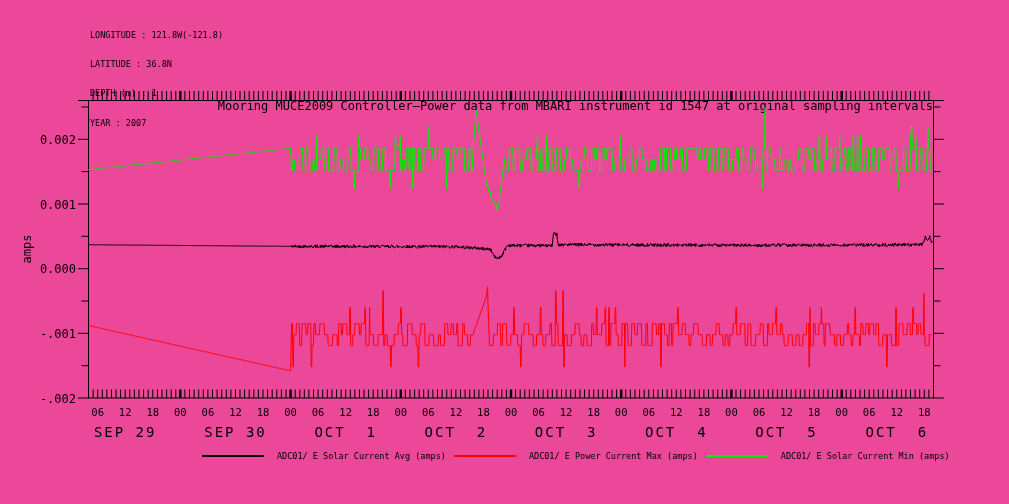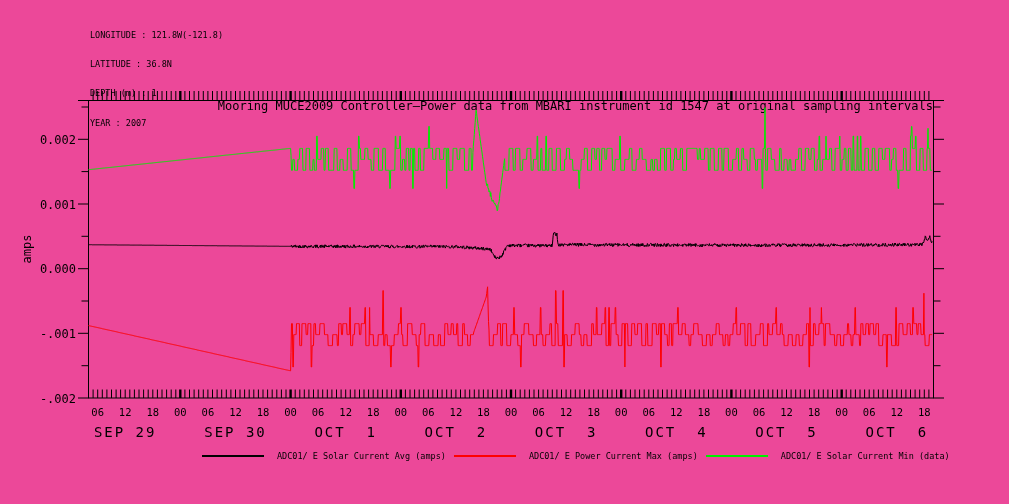--- a/index.html
+++ b/index.html
@@ -476,16 +476,16 @@
       <polyline points="88.5,325.6 89.0,325.7 89.4,325.8 89.9,325.9 90.3,326.0 90.8,326.1 91.3,326.2 91.7,326.3 92.2,326.4 92.6,326.5 93.1,326.6 93.6,326.7 94.0,326.8 94.5,326.9 94.9,327.0 95.4,327.1 95.8,327.2 96.3,327.3 96.8,327.4 97.2,327.5 97.7,327.6 98.1,327.7 98.6,327.8 99.1,327.9 99.5,328.0 100.0,328.1 100.4,328.2 100.9,328.3 101.4,328.4 101.8,328.5 102.3,328.7 102.7,328.8 103.2,328.9 103.7,329.0 104.1,329.1 104.6,329.2 105.0,329.3 105.5,329.4 106.0,329.5 106.4,329.6 106.9,329.7 107.3,329.8 107.8,329.9 108.2,330.0 108.7,330.1 109.2,330.2 109.6,330.3 110.1,330.4 110.5,330.5 111.0,330.6 111.5,330.7 111.9,330.8 112.4,330.9 112.8,331.0 113.3,331.1 113.8,331.2 114.2,331.3 114.7,331.4 115.1,331.5 115.6,331.6 116.1,331.7 116.5,331.8 117.0,331.9 117.4,332.0 117.9,332.2 118.4,332.3 118.8,332.4 119.3,332.5 119.7,332.6 120.2,332.7 120.6,332.8 121.1,332.9 121.6,333.0 122.0,333.1 122.5,333.2 122.9,333.3 123.4,333.4 123.9,333.5 124.3,333.6 124.8,333.7 125.2,333.8 125.7,333.9 126.2,334.0 126.6,334.1 127.1,334.2 127.5,334.3 128.0,334.4 128.5,334.5 128.9,334.6 129.4,334.7 129.8,334.8 130.3,334.9 130.7,335.0 131.2,335.1 131.7,335.2 132.1,335.3 132.6,335.4 133.0,335.5 133.5,335.6 134.0,335.8 134.4,335.9 134.9,336.0 135.3,336.1 135.8,336.2 136.3,336.3 136.7,336.4 137.2,336.5 137.6,336.6 138.1,336.7 138.6,336.8 139.0,336.9 139.5,337.0 139.9,337.1 140.4,337.2 140.9,337.3 141.3,337.4 141.8,337.5 142.2,337.6 142.7,337.7 143.1,337.8 143.6,337.9 144.1,338.0 144.5,338.1 145.0,338.2 145.4,338.3 145.9,338.4 146.4,338.5 146.8,338.6 147.3,338.7 147.7,338.8 148.2,338.9 148.7,339.0 149.1,339.1 149.6,339.2 150.0,339.4 150.5,339.5 151.0,339.6 151.4,339.7 151.9,339.8 152.3,339.9 152.8,340.0 153.3,340.1 153.7,340.2 154.2,340.3 154.6,340.4 155.1,340.5 155.5,340.6 156.0,340.7 156.5,340.8 156.9,340.9 157.4,341.0 157.8,341.1 158.3,341.2 158.8,341.3 159.2,341.4 159.7,341.5 160.1,341.6 160.6,341.7 161.1,341.8 161.5,341.9 162.0,342.0 162.4,342.1 162.9,342.2 163.4,342.3 163.8,342.4 164.3,342.5 164.7,342.6 165.2,342.7 165.7,342.9 166.1,343.0 166.6,343.1 167.0,343.2 167.5,343.3 167.9,343.4 168.4,343.5 168.9,343.6 169.3,343.7 169.8,343.8 170.2,343.9 170.7,344.0 171.2,344.1 171.6,344.2 172.1,344.3 172.5,344.4 173.0,344.5 173.5,344.6 173.9,344.7 174.4,344.8 174.8,344.9 175.3,345.0 175.8,345.1 176.2,345.2 176.7,345.3 177.1,345.4 177.6,345.5 178.1,345.6 178.5,345.7 179.0,345.8 179.4,345.9 179.9,346.0 180.3,346.1 180.8,346.2 181.3,346.3 181.7,346.5 182.2,346.6 182.6,346.7 183.1,346.8 183.6,346.9 184.0,347.0 184.5,347.1 184.9,347.2 185.4,347.3 185.9,347.4 186.3,347.5 186.8,347.6 187.2,347.7 187.7,347.8 188.2,347.9 188.6,348.0 189.1,348.1 189.5,348.2 190.0,348.3 190.5,348.4 190.9,348.5 191.4,348.6 191.8,348.7 192.3,348.8 192.7,348.9 193.2,349.0 193.7,349.1 194.1,349.2 194.6,349.3 195.0,349.4 195.5,349.5 196.0,349.6 196.4,349.7 196.9,349.8 197.3,350.0 197.8,350.1 198.3,350.2 198.7,350.3 199.2,350.4 199.6,350.5 200.1,350.6 200.6,350.7 201.0,350.8 201.5,350.9 201.9,351.0 202.4,351.1 202.9,351.2 203.3,351.3 203.8,351.4 204.2,351.5 204.7,351.6 205.1,351.7 205.6,351.8 206.1,351.9 206.5,352.0 207.0,352.1 207.4,352.2 207.9,352.3 208.4,352.4 208.8,352.5 209.3,352.6 209.7,352.7 210.2,352.8 210.7,352.9 211.1,353.0 211.6,353.1 212.0,353.2 212.5,353.3 213.0,353.4 213.4,353.6 213.9,353.7 214.3,353.8 214.8,353.9 215.3,354.0 215.7,354.1 216.2,354.2 216.6,354.3 217.1,354.4 217.5,354.5 218.0,354.6 218.5,354.7 218.9,354.8 219.4,354.9 219.8,355.0 220.3,355.1 220.8,355.2 221.2,355.3 221.7,355.4 222.1,355.5 222.6,355.6 223.1,355.7 223.5,355.8 224.0,355.9 224.4,356.0 224.9,356.1 225.4,356.2 225.8,356.3 226.3,356.4 226.7,356.5 227.2,356.6 227.6,356.7 228.1,356.8 228.6,356.9 229.0,357.0 229.5,357.2 229.9,357.3 230.4,357.4 230.9,357.5 231.3,357.6 231.8,357.7 232.2,357.8 232.7,357.9 233.2,358.0 233.6,358.1 234.1,358.2 234.5,358.3 235.0,358.4 235.5,358.5 235.9,358.6 236.4,358.7 236.8,358.8 237.3,358.9 237.8,359.0 238.2,359.1 238.7,359.2 239.1,359.3 239.6,359.4 240.0,359.5 240.5,359.6 241.0,359.7 241.4,359.8 241.9,359.9 242.3,360.0 242.8,360.1 243.3,360.2 243.7,360.3 244.2,360.4 244.6,360.5 245.1,360.7 245.6,360.8 246.0,360.9 246.5,361.0 246.9,361.1 247.4,361.2 247.9,361.3 248.3,361.4 248.8,361.5 249.2,361.6 249.7,361.7 250.2,361.8 250.6,361.9 251.1,362.0 251.5,362.1 252.0,362.2 252.4,362.3 252.9,362.4 253.4,362.5 253.8,362.6 254.3,362.7 254.7,362.8 255.2,362.9 255.7,363.0 256.1,363.1 256.6,363.2 257.0,363.3 257.5,363.4 258.0,363.5 258.4,363.6 258.9,363.7 259.3,363.8 259.8,363.9 260.3,364.0 260.7,364.1 261.2,364.3 261.6,364.4 262.1,364.5 262.6,364.6 263.0,364.7 263.5,364.8 263.9,364.9 264.4,365.0 264.8,365.1 265.3,365.2 265.8,365.3 266.2,365.4 266.7,365.5 267.1,365.6 267.6,365.7 268.1,365.8 268.5,365.9 269.0,366.0 269.4,366.1 269.9,366.2 270.4,366.3 270.8,366.4 271.3,366.5 271.7,366.6 272.2,366.7 272.7,366.8 273.1,366.9 273.6,367.0 274.0,367.1 274.5,367.2 275.0,367.3 275.4,367.4 275.9,367.5 276.3,367.6 276.8,367.8 277.2,367.9 277.7,368.0 278.2,368.1 278.6,368.2 279.1,368.3 279.5,368.4 280.0,368.5 280.5,368.6 280.9,368.7 281.4,368.8 281.8,368.9 282.3,369.0 282.8,369.1 283.2,369.2 283.7,369.3 284.1,369.4 284.6,369.5 285.1,369.6 285.5,369.7 286.0,369.8 286.4,369.9 286.9,370.0 287.4,370.1 287.8,370.2 288.3,370.3 288.7,370.4 289.2,370.5 289.6,370.6 290.1,370.7 290.6,370.8 291.0,352.7 291.5,323.6 291.9,323.6 292.4,323.6 292.9,367.0 293.3,367.0 293.8,334.6 294.2,334.6 294.7,334.6 295.2,334.6 295.6,334.6 296.1,334.6 296.5,323.6 297.0,323.6 297.5,323.6 297.9,323.6 298.4,323.6 298.8,323.6 299.3,323.6 299.8,345.6 300.2,345.6 300.7,345.6 301.1,345.6 301.6,345.6 302.0,323.6 302.5,323.6 303.0,323.6 303.4,323.6 303.9,323.6 304.3,323.6 304.8,323.6 305.3,323.6 305.7,323.6 306.2,334.6 306.6,334.6 307.1,334.6 307.6,334.6 308.0,323.6 308.5,323.6 308.9,323.6 309.4,323.6 309.9,323.6 310.3,323.6 310.8,323.6 311.2,367.0 311.7,367.0 312.1,345.6 312.6,345.6 313.1,345.6 313.5,345.6 314.0,323.6 314.4,323.6 314.9,323.6 315.4,323.6 315.8,334.6 316.3,334.6 316.7,334.6 317.2,334.6 317.7,334.6 318.1,334.6 318.6,334.6 319.0,334.6 319.5,334.6 320.0,323.6 320.4,323.6 320.9,323.6 321.3,323.6 321.8,323.6 322.3,323.6 322.7,323.6 323.2,323.6 323.6,323.6 324.1,323.6 324.5,334.6 325.0,334.6 325.5,334.6 325.9,334.6 326.4,334.6 326.8,334.6 327.3,334.6 327.8,334.6 328.2,345.6 328.7,345.6 329.1,345.6 329.6,345.6 330.1,345.6 330.5,345.6 331.0,345.6 331.4,345.6 331.9,345.6 332.4,345.6 332.8,334.6 333.3,334.6 333.7,334.6 334.2,334.6 334.7,334.6 335.1,334.6 335.6,334.6 336.0,334.6 336.5,334.6 336.9,334.6 337.4,345.6 337.9,345.6 338.3,345.6 338.8,323.6 339.2,323.6 339.7,323.6 340.2,323.6 340.6,323.6 341.1,323.6 341.5,334.6 342.0,334.6 342.5,334.6 342.9,323.6 343.4,323.6 343.8,323.6 344.3,323.6 344.8,323.6 345.2,323.6 345.7,323.6 346.1,323.6 346.6,323.6 347.1,334.6 347.5,334.6 348.0,334.6 348.4,334.6 348.9,334.6 349.3,334.6 349.8,307.5 350.3,307.5 350.7,345.6 351.2,345.6 351.6,345.6 352.1,345.6 352.6,345.6 353.0,334.6 353.5,334.6 353.9,334.6 354.4,334.6 354.9,323.6 355.3,323.6 355.8,323.6 356.2,323.6 356.7,323.6 357.2,323.6 357.6,323.6 358.1,323.6 358.5,323.6 359.0,323.6 359.5,334.6 359.9,334.6 360.4,334.6 360.8,334.6 361.3,323.6 361.7,323.6 362.2,323.6 362.7,323.6 363.1,323.6 363.6,323.6 364.0,323.6 364.5,323.6 365.0,307.5 365.4,307.5 365.9,345.6 366.3,345.6 366.8,345.6 367.3,345.6 367.7,345.6 368.2,345.6 368.6,345.6 369.1,345.6 369.6,307.5 370.0,334.6 370.5,334.6 370.9,334.6 371.4,334.6 371.9,334.6 372.3,334.6 372.8,334.6 373.2,334.6 373.7,345.6 374.1,345.6 374.6,345.6 375.1,345.6 375.5,345.6 376.0,345.6 376.4,345.6 376.9,345.6 377.4,345.6 377.8,345.6 378.3,334.6 378.7,334.6 379.2,334.6 379.7,334.6 380.1,334.6 380.6,334.6 381.0,334.6 381.5,334.6 382.0,334.6 382.4,334.6 382.9,290.6 383.3,290.6 383.8,345.6 384.3,345.6 384.7,345.6 385.2,334.6 385.6,334.6 386.1,334.6 386.5,334.6 387.0,334.6 387.5,345.6 387.9,345.6 388.4,345.6 388.8,345.6 389.3,345.6 389.8,345.6 390.2,345.6 390.7,367.0 391.1,367.0 391.6,345.6 392.1,345.6 392.5,345.6 393.0,345.6 393.4,345.6 393.9,345.6 394.4,334.6 394.8,334.6 395.3,334.6 395.7,334.6 396.2,334.6 396.6,334.6 397.1,334.6 397.6,334.6 398.0,334.6 398.5,323.6 398.9,323.6 399.4,323.6 399.9,323.6 400.3,323.6 400.8,307.5 401.2,307.5 401.7,334.6 402.2,334.6 402.6,334.6 403.1,345.6 403.5,345.6 404.0,345.6 404.5,345.6 404.9,345.6 405.4,345.6 405.8,345.6 406.3,345.6 406.8,345.6 407.2,345.6 407.7,323.6 408.1,323.6 408.6,323.6 409.0,323.6 409.5,323.6 410.0,323.6 410.4,323.6 410.9,323.6 411.3,323.6 411.8,323.6 412.3,334.6 412.7,334.6 413.2,334.6 413.6,334.6 414.1,334.6 414.6,334.6 415.0,334.6 415.5,334.6 415.9,334.6 416.4,345.6 416.9,345.6 417.3,345.6 417.8,345.6 418.2,367.0 418.7,367.0 419.2,334.6 419.6,334.6 420.1,334.6 420.5,334.6 421.0,323.6 421.4,323.6 421.9,323.6 422.4,323.6 422.8,323.6 423.3,323.6 423.7,323.6 424.2,323.6 424.7,323.6 425.1,345.6 425.6,345.6 426.0,345.6 426.5,345.6 427.0,345.6 427.4,345.6 427.9,345.6 428.3,345.6 428.8,345.6 429.3,334.6 429.7,334.6 430.2,334.6 430.6,334.6 431.1,334.6 431.6,334.6 432.0,334.6 432.5,334.6 432.9,334.6 433.4,334.6 433.8,345.6 434.3,345.6 434.8,345.6 435.2,345.6 435.7,345.6 436.1,345.6 436.6,345.6 437.1,345.6 437.5,345.6 438.0,345.6 438.4,334.6 438.9,334.6 439.4,334.6 439.8,334.6 440.3,334.6 440.7,345.6 441.2,345.6 441.7,345.6 442.1,345.6 442.6,345.6 443.0,345.6 443.5,345.6 444.0,345.6 444.4,345.6 444.9,323.6 445.3,323.6 445.8,323.6 446.2,323.6 446.7,323.6 447.2,323.6 447.6,323.6 448.1,334.6 448.5,334.6 449.0,334.6 449.5,334.6 449.9,334.6 450.4,334.6 450.8,334.6 451.3,323.6 451.8,323.6 452.2,323.6 452.7,323.6 453.1,323.6 453.6,334.6 454.1,334.6 454.5,334.6 455.0,334.6 455.4,334.6 455.9,334.6 456.4,334.6 456.8,323.6 457.3,323.6 457.7,323.6 458.2,345.6 458.6,345.6 459.1,345.6 459.6,345.6 460.0,345.6 460.5,345.6 460.9,345.6 461.4,345.6 461.9,345.6 462.3,345.6 462.8,323.6 463.2,323.6 463.7,323.6 464.2,323.6 464.6,334.6 465.1,334.6 465.5,334.6 466.0,334.6 466.5,334.6 466.9,334.6 467.4,334.6 467.8,345.6 468.3,345.6 468.7,345.6 469.2,345.6 469.7,345.6 470.1,345.6 470.6,334.6 471.0,334.6 471.5,334.6 472.0,334.6 472.4,334.6 472.9,334.6 473.3,334.6 473.8,332.0 474.3,330.7 474.7,329.4 475.2,328.2 475.6,326.9 476.1,325.6 476.6,324.3 477.0,323.0 477.5,321.7 477.9,320.4 478.4,319.1 478.9,317.8 479.3,316.5 479.8,315.2 480.2,313.9 480.7,312.6 481.1,311.3 481.6,310.0 482.1,308.8 482.5,307.5 483.0,306.2 483.4,304.9 483.9,303.6 484.4,302.3 484.8,301.0 485.3,299.7 485.7,298.4 486.2,297.1 486.7,293.7 487.1,290.2 487.6,286.8 488.0,304.1 488.5,321.4 489.0,330.1 489.4,345.6 489.9,345.6 490.3,345.6 490.8,345.6 491.3,345.6 491.7,345.6 492.2,345.6 492.6,345.6 493.1,345.6 493.5,334.6 494.0,334.6 494.5,334.6 494.9,334.6 495.4,334.6 495.8,334.6 496.3,334.6 496.8,334.6 497.2,334.6 497.7,323.6 498.1,323.6 498.6,323.6 499.1,323.6 499.5,323.6 500.0,323.6 500.4,323.6 500.9,345.6 501.4,345.6 501.8,345.6 502.3,345.6 502.7,323.6 503.2,323.6 503.7,323.6 504.1,323.6 504.6,323.6 505.0,323.6 505.5,323.6 505.9,323.6 506.4,323.6 506.9,345.6 507.3,345.6 507.8,345.6 508.2,345.6 508.7,345.6 509.2,345.6 509.6,345.6 510.1,345.6 510.5,345.6 511.0,334.6 511.5,334.6 511.9,334.6 512.4,334.6 512.8,334.6 513.3,334.6 513.8,307.5 514.2,307.5 514.7,334.6 515.1,334.6 515.6,334.6 516.1,334.6 516.5,334.6 517.0,334.6 517.4,334.6 517.9,345.6 518.3,345.6 518.8,345.6 519.3,345.6 519.7,345.6 520.2,345.6 520.6,367.0 521.1,367.0 521.6,334.6 522.0,334.6 522.5,334.6 522.9,334.6 523.4,334.6 523.9,334.6 524.3,323.6 524.8,323.6 525.2,323.6 525.7,323.6 526.2,323.6 526.6,323.6 527.1,323.6 527.5,323.6 528.0,323.6 528.5,323.6 528.9,334.6 529.4,334.6 529.8,334.6 530.3,334.6 530.7,334.6 531.2,334.6 531.7,334.6 532.1,334.6 532.6,334.6 533.0,334.6 533.5,345.6 534.0,345.6 534.4,345.6 534.9,345.6 535.3,345.6 535.8,345.6 536.3,345.6 536.7,334.6 537.2,334.6 537.6,334.6 538.1,334.6 538.6,334.6 539.0,334.6 539.5,334.6 539.9,334.6 540.4,307.5 540.9,307.5 541.3,334.6 541.8,334.6 542.2,334.6 542.7,334.6 543.1,345.6 543.6,345.6 544.1,345.6 544.5,345.6 545.0,345.6 545.4,345.6 545.9,334.6 546.4,334.6 546.8,334.6 547.3,334.6 547.7,334.6 548.2,334.6 548.7,334.6 549.1,334.6 549.6,334.6 550.0,323.6 550.5,323.6 551.0,323.6 551.4,323.6 551.9,345.6 552.3,345.6 552.8,345.6 553.2,345.6 553.7,345.6 554.2,345.6 554.6,345.6 555.1,345.6 555.5,290.6 556.0,290.6 556.5,323.6 556.9,323.6 557.4,323.6 557.8,323.6 558.3,345.6 558.8,345.6 559.2,345.6 559.7,345.6 560.1,345.6 560.6,345.6 561.1,345.6 561.5,345.6 562.0,345.6 562.4,345.6 562.9,290.6 563.4,290.6 563.8,367.0 564.3,367.0 564.7,334.6 565.2,334.6 565.6,334.6 566.1,334.6 566.6,334.6 567.0,334.6 567.5,345.6 567.9,345.6 568.4,345.6 568.9,345.6 569.3,345.6 569.8,345.6 570.2,345.6 570.7,345.6 571.2,345.6 571.6,334.6 572.1,334.6 572.5,334.6 573.0,334.6 573.5,334.6 573.9,334.6 574.4,334.6 574.8,334.6 575.3,323.6 575.8,323.6 576.2,323.6 576.7,323.6 577.1,323.6 577.6,323.6 578.0,323.6 578.5,323.6 579.0,323.6 579.4,334.6 579.9,334.6 580.3,334.6 580.8,334.6 581.3,345.6 581.7,345.6 582.2,345.6 582.6,345.6 583.1,345.6 583.6,345.6 584.0,334.6 584.5,334.6 584.9,334.6 585.4,334.6 585.9,334.6 586.3,334.6 586.8,334.6 587.2,345.6 587.7,345.6 588.2,345.6 588.6,345.6 589.1,345.6 589.5,345.6 590.0,345.6 590.4,345.6 590.9,345.6 591.4,345.6 591.8,323.6 592.3,323.6 592.7,323.6 593.2,323.6 593.7,334.6 594.1,334.6 594.6,334.6 595.0,334.6 595.5,334.6 596.0,334.6 596.4,307.5 596.9,307.5 597.3,334.6 597.8,334.6 598.3,334.6 598.7,334.6 599.2,334.6 599.6,334.6 600.1,334.6 600.6,334.6 601.0,334.6 601.5,334.6 601.9,323.6 602.4,323.6 602.8,323.6 603.3,323.6 603.8,323.6 604.2,323.6 604.7,323.6 605.1,307.5 605.6,307.5 606.1,345.6 606.5,345.6 607.0,345.6 607.4,345.6 607.9,345.6 608.4,345.6 608.8,307.5 609.3,307.5 609.7,345.6 610.2,345.6 610.7,345.6 611.1,323.6 611.6,323.6 612.0,323.6 612.5,323.6 613.0,323.6 613.4,323.6 613.9,323.6 614.3,323.6 614.8,323.6 615.2,307.5 615.7,307.5 616.2,334.6 616.6,334.6 617.1,334.6 617.5,334.6 618.0,334.6 618.5,345.6 618.9,345.6 619.4,345.6 619.8,345.6 620.3,345.6 620.8,345.6 621.2,345.6 621.7,345.6 622.1,323.6 622.6,323.6 623.1,323.6 623.5,323.6 624.0,323.6 624.4,323.6 624.9,367.0 625.4,323.6 625.8,323.6 626.3,323.6 626.7,323.6 627.2,323.6 627.6,323.6 628.1,345.6 628.6,345.6 629.0,345.6 629.5,345.6 629.9,345.6 630.4,345.6 630.9,345.6 631.3,345.6 631.8,323.6 632.2,323.6 632.7,323.6 633.2,323.6 633.6,323.6 634.1,323.6 634.5,323.6 635.0,334.6 635.5,334.6 635.9,334.6 636.4,334.6 636.8,334.6 637.3,334.6 637.7,323.6 638.2,323.6 638.7,323.6 639.1,323.6 639.6,323.6 640.0,323.6 640.5,323.6 641.0,323.6 641.4,323.6 641.9,345.6 642.3,345.6 642.8,345.6 643.3,345.6 643.7,345.6 644.2,345.6 644.6,345.6 645.1,345.6 645.6,345.6 646.0,323.6 646.5,323.6 646.9,323.6 647.4,323.6 647.9,345.6 648.3,345.6 648.8,345.6 649.2,345.6 649.7,345.6 650.1,345.6 650.6,345.6 651.1,345.6 651.5,345.6 652.0,345.6 652.4,323.6 652.9,323.6 653.4,323.6 653.8,323.6 654.3,323.6 654.7,323.6 655.2,323.6 655.7,323.6 656.1,323.6 656.6,334.6 657.0,334.6 657.5,334.6 658.0,334.6 658.4,334.6 658.9,323.6 659.3,323.6 659.8,323.6 660.3,323.6 660.7,367.0 661.2,367.0 661.6,323.6 662.1,323.6 662.5,323.6 663.0,323.6 663.5,323.6 663.9,323.6 664.4,323.6 664.8,334.6 665.3,334.6 665.8,334.6 666.2,334.6 666.7,334.6 667.1,334.6 667.6,345.6 668.1,345.6 668.5,345.6 669.0,345.6 669.4,323.6 669.9,323.6 670.4,323.6 670.8,323.6 671.3,323.6 671.7,345.6 672.2,345.6 672.7,345.6 673.1,323.6 673.6,323.6 674.0,323.6 674.5,323.6 674.9,323.6 675.4,323.6 675.9,323.6 676.3,323.6 676.8,323.6 677.2,323.6 677.7,307.5 678.2,307.5 678.6,334.6 679.1,334.6 679.5,334.6 680.0,334.6 680.5,334.6 680.9,334.6 681.4,334.6 681.8,334.6 682.3,323.6 682.8,323.6 683.2,323.6 683.7,323.6 684.1,323.6 684.6,323.6 685.1,323.6 685.5,334.6 686.0,334.6 686.4,334.6 686.9,334.6 687.3,334.6 687.8,334.6 688.3,334.6 688.7,334.6 689.2,345.6 689.6,345.6 690.1,345.6 690.6,345.6 691.0,334.6 691.5,334.6 691.9,334.6 692.4,334.6 692.9,334.6 693.3,334.6 693.8,323.6 694.2,323.6 694.7,323.6 695.2,323.6 695.6,323.6 696.1,323.6 696.5,323.6 697.0,323.6 697.5,323.6 697.9,323.6 698.4,334.6 698.8,334.6 699.3,334.6 699.7,334.6 700.2,334.6 700.7,334.6 701.1,334.6 701.6,334.6 702.0,334.6 702.5,345.6 703.0,345.6 703.4,345.6 703.9,345.6 704.3,345.6 704.8,345.6 705.3,345.6 705.7,345.6 706.2,345.6 706.6,334.6 707.1,334.6 707.6,334.6 708.0,334.6 708.5,334.6 708.9,334.6 709.4,334.6 709.9,334.6 710.3,345.6 710.8,345.6 711.2,345.6 711.7,345.6 712.1,345.6 712.6,334.6 713.1,334.6 713.5,334.6 714.0,334.6 714.4,334.6 714.9,334.6 715.4,334.6 715.8,334.6 716.3,323.6 716.7,323.6 717.2,323.6 717.7,323.6 718.1,323.6 718.6,323.6 719.0,323.6 719.5,334.6 720.0,334.6 720.4,334.6 720.9,334.6 721.3,334.6 721.8,334.6 722.2,334.6 722.7,334.6 723.2,345.6 723.6,345.6 724.1,345.6 724.5,345.6 725.0,345.6 725.5,334.6 725.9,334.6 726.4,334.6 726.8,334.6 727.3,334.6 727.8,334.6 728.2,345.6 728.7,345.6 729.1,345.6 729.6,345.6 730.1,334.6 730.5,334.6 731.0,334.6 731.4,334.6 731.9,334.6 732.4,334.6 732.8,334.6 733.3,323.6 733.7,323.6 734.2,323.6 734.6,323.6 735.1,323.6 735.6,323.6 736.0,307.5 736.5,307.5 736.9,334.6 737.4,334.6 737.9,334.6 738.3,334.6 738.8,334.6 739.2,334.6 739.7,334.6 740.2,334.6 740.6,323.6 741.1,323.6 741.5,323.6 742.0,323.6 742.5,323.6 742.9,323.6 743.4,323.6 743.8,323.6 744.3,323.6 744.8,323.6 745.2,345.6 745.7,345.6 746.1,345.6 746.6,345.6 747.0,345.6 747.5,345.6 748.0,323.6 748.4,323.6 748.9,323.6 749.3,323.6 749.8,323.6 750.3,323.6 750.7,323.6 751.2,345.6 751.6,345.6 752.1,345.6 752.6,345.6 753.0,345.6 753.5,345.6 753.9,345.6 754.4,345.6 754.9,345.6 755.3,345.6 755.8,334.6 756.2,334.6 756.7,334.6 757.2,334.6 757.6,334.6 758.1,334.6 758.5,334.6 759.0,334.6 759.4,334.6 759.9,334.6 760.4,323.6 760.8,323.6 761.3,323.6 761.7,323.6 762.2,323.6 762.7,323.6 763.1,323.6 763.6,345.6 764.0,345.6 764.5,345.6 765.0,345.6 765.4,345.6 765.9,345.6 766.3,345.6 766.8,345.6 767.3,345.6 767.7,323.6 768.2,323.6 768.6,323.6 769.1,334.6 769.6,334.6 770.0,334.6 770.5,334.6 770.9,334.6 771.4,334.6 771.8,334.6 772.3,334.6 772.8,323.6 773.2,323.6 773.7,323.6 774.1,323.6 774.6,323.6 775.1,323.6 775.5,323.6 776.0,307.5 776.4,307.5 776.9,334.6 777.4,334.6 777.8,334.6 778.3,334.6 778.7,334.6 779.2,334.6 779.7,334.6 780.1,334.6 780.6,323.6 781.0,323.6 781.5,323.6 782.0,323.6 782.4,334.6 782.9,334.6 783.3,334.6 783.8,334.6 784.2,345.6 784.7,345.6 785.2,345.6 785.6,345.6 786.1,345.6 786.5,345.6 787.0,345.6 787.5,345.6 787.9,345.6 788.4,334.6 788.8,334.6 789.3,334.6 789.8,334.6 790.2,334.6 790.7,334.6 791.1,334.6 791.6,334.6 792.1,334.6 792.5,345.6 793.0,345.6 793.4,345.6 793.9,345.6 794.4,345.6 794.8,345.6 795.3,345.6 795.7,345.6 796.2,334.6 796.6,334.6 797.1,334.6 797.6,334.6 798.0,334.6 798.5,334.6 798.9,334.6 799.4,345.6 799.9,345.6 800.3,345.6 800.8,345.6 801.2,345.6 801.7,345.6 802.2,345.6 802.6,345.6 803.1,334.6 803.5,334.6 804.0,334.6 804.5,334.6 804.9,334.6 805.4,334.6 805.8,334.6 806.3,334.6 806.7,323.6 807.2,323.6 807.7,323.6 808.1,323.6 808.6,323.6 809.0,367.0 809.5,367.0 810.0,307.5 810.4,345.6 810.9,345.6 811.3,345.6 811.8,345.6 812.3,345.6 812.7,345.6 813.2,345.6 813.6,323.6 814.1,323.6 814.6,323.6 815.0,323.6 815.5,334.6 815.9,334.6 816.4,334.6 816.9,334.6 817.3,334.6 817.8,334.6 818.2,334.6 818.7,334.6 819.1,323.6 819.6,323.6 820.1,323.6 820.5,323.6 821.0,323.6 821.4,307.5 821.9,323.6 822.4,323.6 822.8,323.6 823.3,323.6 823.7,323.6 824.2,345.6 824.7,345.6 825.1,345.6 825.6,323.6 826.0,323.6 826.5,323.6 827.0,323.6 827.4,323.6 827.9,323.6 828.3,323.6 828.8,323.6 829.3,323.6 829.7,323.6 830.2,334.6 830.6,334.6 831.1,334.6 831.5,334.6 832.0,334.6 832.5,334.6 832.9,334.6 833.4,334.6 833.8,334.6 834.3,334.6 834.8,345.6 835.2,345.6 835.7,345.6 836.1,345.6 836.6,345.6 837.1,334.6 837.5,334.6 838.0,334.6 838.4,334.6 838.9,334.6 839.4,334.6 839.8,334.6 840.3,334.6 840.7,345.6 841.2,345.6 841.7,345.6 842.1,345.6 842.6,345.6 843.0,345.6 843.5,345.6 843.9,334.6 844.4,334.6 844.9,334.6 845.3,334.6 845.8,334.6 846.2,334.6 846.7,334.6 847.2,334.6 847.6,323.6 848.1,323.6 848.5,323.6 849.0,334.6 849.5,334.6 849.9,334.6 850.4,334.6 850.8,334.6 851.3,345.6 851.8,345.6 852.2,345.6 852.7,345.6 853.1,334.6 853.6,334.6 854.1,334.6 854.5,334.6 855.0,307.5 855.4,307.5 855.9,334.6 856.3,334.6 856.8,334.6 857.3,334.6 857.7,334.6 858.2,334.6 858.6,334.6 859.1,334.6 859.6,345.6 860.0,345.6 860.5,345.6 860.9,323.6 861.4,323.6 861.9,323.6 862.3,323.6 862.8,323.6 863.2,334.6 863.7,334.6 864.2,334.6 864.6,334.6 865.1,334.6 865.5,334.6 866.0,323.6 866.5,323.6 866.9,323.6 867.4,323.6 867.8,323.6 868.3,323.6 868.7,334.6 869.2,334.6 869.7,334.6 870.1,323.6 870.6,323.6 871.0,323.6 871.5,323.6 872.0,323.6 872.4,323.6 872.9,323.6 873.3,323.6 873.8,334.6 874.3,334.6 874.7,334.6 875.2,334.6 875.6,334.6 876.1,323.6 876.6,323.6 877.0,323.6 877.5,323.6 877.9,323.6 878.4,323.6 878.9,345.6 879.3,345.6 879.8,345.6 880.2,345.6 880.7,345.6 881.1,345.6 881.6,345.6 882.1,345.6 882.5,345.6 883.0,334.6 883.4,334.6 883.9,334.6 884.4,334.6 884.8,334.6 885.3,334.6 885.7,334.6 886.2,334.6 886.7,367.0 887.1,367.0 887.6,334.6 888.0,334.6 888.5,334.6 889.0,334.6 889.4,334.6 889.9,334.6 890.3,334.6 890.8,334.6 891.2,334.6 891.7,345.6 892.2,345.6 892.6,345.6 893.1,345.6 893.5,345.6 894.0,345.6 894.5,345.6 894.9,345.6 895.4,345.6 895.8,307.5 896.3,307.5 896.8,345.6 897.2,345.6 897.7,345.6 898.1,345.6 898.6,345.6 899.1,323.6 899.5,323.6 900.0,323.6 900.4,323.6 900.9,323.6 901.4,323.6 901.8,323.6 902.3,323.6 902.7,323.6 903.2,334.6 903.6,334.6 904.1,334.6 904.6,334.6 905.0,334.6 905.5,334.6 905.9,334.6 906.4,334.6 906.9,334.6 907.3,323.6 907.8,323.6 908.2,323.6 908.7,323.6 909.2,323.6 909.6,323.6 910.1,323.6 910.5,334.6 911.0,334.6 911.5,334.6 911.9,334.6 912.4,334.6 912.8,307.5 913.3,307.5 913.8,323.6 914.2,323.6 914.7,323.6 915.1,323.6 915.6,323.6 916.0,323.6 916.5,323.6 917.0,334.6 917.4,334.6 917.9,334.6 918.3,323.6 918.8,323.6 919.3,323.6 919.7,323.6 920.2,323.6 920.6,323.6 921.1,334.6 921.6,334.6 922.0,334.6 922.5,334.6 922.9,334.6 923.4,334.6 923.9,293.2 924.3,334.6 924.8,334.6 925.2,345.6 925.7,345.6 926.2,345.6 926.6,345.6 927.1,345.6 927.5,345.6 928.0,345.6 928.4,345.6 928.9,345.6 929.4,334.6 929.8,334.6 930.3,334.6 930.7,334.6 931.2,334.6 931.7,334.6 932.1,334.6" fill="none" stroke="#ff0000" stroke-width="1"></polyline>
       <polyline points="88.5,169.7 89.0,169.7 89.4,169.6 89.9,169.6 90.3,169.5 90.8,169.5 91.3,169.4 91.7,169.4 92.2,169.3 92.6,169.3 93.1,169.2 93.6,169.2 94.0,169.1 94.5,169.1 94.9,169.0 95.4,169.0 95.8,168.9 96.3,168.9 96.8,168.8 97.2,168.8 97.7,168.7 98.1,168.7 98.6,168.6 99.1,168.6 99.5,168.5 100.0,168.5 100.4,168.4 100.9,168.4 101.4,168.3 101.8,168.3 102.3,168.2 102.7,168.2 103.2,168.1 103.7,168.1 104.1,168.1 104.6,168.0 105.0,168.0 105.5,167.9 106.0,167.9 106.4,167.8 106.9,167.8 107.3,167.7 107.8,167.7 108.2,167.6 108.7,167.6 109.2,167.5 109.6,167.5 110.1,167.4 110.5,167.4 111.0,167.3 111.5,167.3 111.9,167.2 112.4,167.2 112.8,167.1 113.3,167.1 113.8,167.0 114.2,167.0 114.7,166.9 115.1,166.9 115.6,166.8 116.1,166.8 116.5,166.7 117.0,166.7 117.4,166.6 117.9,166.6 118.4,166.5 118.8,166.5 119.3,166.5 119.7,166.4 120.2,166.4 120.6,166.3 121.1,166.3 121.6,166.2 122.0,166.2 122.5,166.1 122.9,166.1 123.4,166.0 123.9,166.0 124.3,165.9 124.8,165.9 125.2,165.8 125.7,165.8 126.2,165.7 126.6,165.7 127.1,165.6 127.5,165.6 128.0,165.5 128.5,165.5 128.9,165.4 129.4,165.4 129.8,165.3 130.3,165.3 130.7,165.2 131.2,165.2 131.7,165.1 132.1,165.1 132.6,165.0 133.0,165.0 133.5,164.9 134.0,164.9 134.4,164.9 134.9,164.8 135.3,164.8 135.8,164.7 136.3,164.7 136.7,164.6 137.2,164.6 137.6,164.5 138.1,164.5 138.6,164.4 139.0,164.4 139.5,164.3 139.9,164.3 140.4,164.2 140.9,164.2 141.3,164.1 141.8,164.1 142.2,164.0 142.7,164.0 143.1,163.9 143.6,163.9 144.1,163.8 144.5,163.8 145.0,163.7 145.4,163.7 145.9,163.6 146.4,163.6 146.8,163.5 147.3,163.5 147.7,163.4 148.2,163.4 148.7,163.3 149.1,163.3 149.6,163.2 150.0,163.2 150.5,163.2 151.0,163.1 151.4,163.1 151.9,163.0 152.3,163.0 152.8,162.9 153.3,162.9 153.7,162.8 154.2,162.8 154.6,162.7 155.1,162.7 155.5,162.6 156.0,162.6 156.5,162.5 156.9,162.5 157.4,162.4 157.8,162.4 158.3,162.3 158.8,162.3 159.2,162.2 159.7,162.2 160.1,162.1 160.6,162.1 161.1,162.0 161.5,162.0 162.0,161.9 162.4,161.9 162.9,161.8 163.4,161.8 163.8,161.7 164.3,161.7 164.7,161.6 165.2,161.6 165.7,161.6 166.1,161.5 166.6,161.5 167.0,161.4 167.5,161.4 167.9,161.3 168.4,161.3 168.9,161.2 169.3,161.2 169.8,161.1 170.2,161.1 170.7,161.0 171.2,161.0 171.6,160.9 172.1,160.9 172.5,160.8 173.0,160.8 173.5,160.7 173.9,160.7 174.4,160.6 174.8,160.6 175.3,160.5 175.8,160.5 176.2,160.4 176.7,160.4 177.1,160.3 177.6,160.3 178.1,160.2 178.5,160.2 179.0,160.1 179.4,160.1 179.9,160.0 180.3,160.0 180.8,160.0 181.3,159.9 181.7,159.9 182.2,159.8 182.6,159.8 183.1,159.7 183.6,159.7 184.0,159.6 184.5,159.6 184.9,159.5 185.4,159.5 185.9,159.4 186.3,159.4 186.8,159.3 187.2,159.3 187.7,159.2 188.2,159.2 188.6,159.1 189.1,159.1 189.5,159.0 190.0,159.0 190.5,158.9 190.9,158.9 191.4,158.8 191.8,158.8 192.3,158.7 192.7,158.7 193.2,158.6 193.7,158.6 194.1,158.5 194.6,158.5 195.0,158.4 195.5,158.4 196.0,158.4 196.4,158.3 196.9,158.3 197.3,158.2 197.8,158.2 198.3,158.1 198.7,158.1 199.2,158.0 199.6,158.0 200.1,157.9 200.6,157.9 201.0,157.8 201.5,157.8 201.9,157.7 202.4,157.7 202.9,157.6 203.3,157.6 203.8,157.5 204.2,157.5 204.7,157.4 205.1,157.4 205.6,157.3 206.1,157.3 206.5,157.2 207.0,157.2 207.4,157.1 207.9,157.1 208.4,157.0 208.8,157.0 209.3,156.9 209.7,156.9 210.2,156.8 210.7,156.8 211.1,156.8 211.6,156.7 212.0,156.7 212.5,156.6 213.0,156.6 213.4,156.5 213.9,156.5 214.3,156.4 214.8,156.4 215.3,156.3 215.7,156.3 216.2,156.2 216.6,156.2 217.1,156.1 217.5,156.1 218.0,156.0 218.5,156.0 218.9,155.9 219.4,155.9 219.8,155.8 220.3,155.8 220.8,155.7 221.2,155.7 221.7,155.6 222.1,155.6 222.6,155.5 223.1,155.5 223.5,155.4 224.0,155.4 224.4,155.3 224.9,155.3 225.4,155.2 225.8,155.2 226.3,155.1 226.7,155.1 227.2,155.1 227.6,155.0 228.1,155.0 228.6,154.9 229.0,154.9 229.5,154.8 229.9,154.8 230.4,154.7 230.9,154.7 231.3,154.6 231.8,154.6 232.2,154.5 232.7,154.5 233.2,154.4 233.6,154.4 234.1,154.3 234.5,154.3 235.0,154.2 235.5,154.2 235.9,154.1 236.4,154.1 236.8,154.0 237.3,154.0 237.8,153.9 238.2,153.9 238.7,153.8 239.1,153.8 239.6,153.7 240.0,153.7 240.5,153.6 241.0,153.6 241.4,153.5 241.9,153.5 242.3,153.5 242.8,153.4 243.3,153.4 243.7,153.3 244.2,153.3 244.6,153.2 245.1,153.2 245.6,153.1 246.0,153.1 246.5,153.0 246.9,153.0 247.4,152.9 247.9,152.9 248.3,152.8 248.8,152.8 249.2,152.7 249.7,152.7 250.2,152.6 250.6,152.6 251.1,152.5 251.5,152.5 252.0,152.4 252.4,152.4 252.9,152.3 253.4,152.3 253.8,152.2 254.3,152.2 254.7,152.1 255.2,152.1 255.7,152.0 256.1,152.0 256.6,151.9 257.0,151.9 257.5,151.9 258.0,151.8 258.4,151.8 258.9,151.7 259.3,151.7 259.8,151.6 260.3,151.6 260.7,151.5 261.2,151.5 261.6,151.4 262.1,151.4 262.6,151.3 263.0,151.3 263.5,151.2 263.9,151.2 264.4,151.1 264.8,151.1 265.3,151.0 265.8,151.0 266.2,150.9 266.7,150.9 267.1,150.8 267.6,150.8 268.1,150.7 268.5,150.7 269.0,150.6 269.4,150.6 269.9,150.5 270.4,150.5 270.8,150.4 271.3,150.4 271.7,150.3 272.2,150.3 272.7,150.3 273.1,150.2 273.6,150.2 274.0,150.1 274.5,150.1 275.0,150.0 275.4,150.0 275.9,149.9 276.3,149.9 276.8,149.8 277.2,149.8 277.7,149.7 278.2,149.7 278.6,149.6 279.1,149.6 279.5,149.5 280.0,149.5 280.5,149.4 280.9,149.4 281.4,149.3 281.8,149.3 282.3,149.2 282.8,149.2 283.2,149.1 283.7,149.1 284.1,149.0 284.6,149.0 285.1,148.9 285.5,148.9 286.0,148.8 286.4,148.8 286.9,148.7 287.4,148.7 287.8,148.6 288.3,148.6 288.7,148.6 289.2,148.5 289.6,148.5 290.1,148.4 290.6,148.4 291.0,155.3 291.5,170.3 291.9,170.3 292.4,170.3 292.9,159.4 293.3,159.4 293.8,159.4 294.2,159.4 294.7,170.3 295.2,170.3 295.6,170.3 296.1,170.3 296.5,170.3 297.0,170.3 297.5,170.3 297.9,159.4 298.4,159.4 298.8,159.4 299.3,159.4 299.8,148.4 300.2,148.4 300.7,148.4 301.1,148.4 301.6,148.4 302.0,148.4 302.5,148.4 303.0,170.3 303.4,170.3 303.9,170.3 304.3,170.3 304.8,170.3 305.3,170.3 305.7,170.3 306.2,148.4 306.6,148.4 307.1,148.4 307.6,148.4 308.0,148.4 308.5,148.4 308.9,148.4 309.4,148.4 309.9,170.3 310.3,170.3 310.8,170.3 311.2,170.3 311.7,170.3 312.1,170.3 312.6,170.3 313.1,159.4 313.5,159.4 314.0,159.4 314.4,170.3 314.9,170.3 315.4,170.3 315.8,170.3 316.3,170.3 316.7,136.1 317.2,136.1 317.7,159.4 318.1,159.4 318.6,159.4 319.0,159.4 319.5,159.4 320.0,159.4 320.4,159.4 320.9,159.4 321.3,148.4 321.8,148.4 322.3,148.4 322.7,148.4 323.2,148.4 323.6,148.4 324.1,170.3 324.5,170.3 325.0,170.3 325.5,148.4 325.9,148.4 326.4,148.4 326.8,148.4 327.3,148.4 327.8,148.4 328.2,148.4 328.7,170.3 329.1,170.3 329.6,170.3 330.1,170.3 330.5,170.3 331.0,170.3 331.4,170.3 331.9,170.3 332.4,170.3 332.8,170.3 333.3,170.3 333.7,170.3 334.2,148.4 334.7,148.4 335.1,148.4 335.6,148.4 336.0,148.4 336.5,148.4 336.9,148.4 337.4,170.3 337.9,170.3 338.3,170.3 338.8,170.3 339.2,170.3 339.7,170.3 340.2,159.4 340.6,159.4 341.1,159.4 341.5,159.4 342.0,159.4 342.5,159.4 342.9,159.4 343.4,170.3 343.8,170.3 344.3,170.3 344.8,170.3 345.2,170.3 345.7,170.3 346.1,170.3 346.6,170.3 347.1,170.3 347.5,148.4 348.0,148.4 348.4,148.4 348.9,148.4 349.3,148.4 349.8,148.4 350.3,148.4 350.7,148.4 351.2,170.3 351.6,170.3 352.1,170.3 352.6,170.3 353.0,170.3 353.5,170.3 353.9,188.5 354.4,188.5 354.9,170.3 355.3,170.3 355.8,170.3 356.2,170.3 356.7,170.3 357.2,170.3 357.6,170.3 358.1,170.3 358.5,136.1 359.0,136.1 359.5,148.4 359.9,148.4 360.4,148.4 360.8,159.4 361.3,159.4 361.7,159.4 362.2,159.4 362.7,159.4 363.1,159.4 363.6,159.4 364.0,159.4 364.5,159.4 365.0,148.4 365.4,148.4 365.9,148.4 366.3,148.4 366.8,148.4 367.3,148.4 367.7,148.4 368.2,159.4 368.6,159.4 369.1,159.4 369.6,159.4 370.0,159.4 370.5,159.4 370.9,159.4 371.4,170.3 371.9,170.3 372.3,170.3 372.8,170.3 373.2,170.3 373.7,170.3 374.1,148.4 374.6,148.4 375.1,148.4 375.5,148.4 376.0,148.4 376.4,148.4 376.9,148.4 377.4,148.4 377.8,148.4 378.3,148.4 378.7,170.3 379.2,170.3 379.7,170.3 380.1,170.3 380.6,170.3 381.0,170.3 381.5,170.3 382.0,170.3 382.4,170.3 382.9,148.4 383.3,148.4 383.8,148.4 384.3,148.4 384.7,148.4 385.2,148.4 385.6,170.3 386.1,170.3 386.5,170.3 387.0,170.3 387.5,170.3 387.9,170.3 388.4,170.3 388.8,170.3 389.3,170.3 389.8,188.5 390.2,188.5 390.7,170.3 391.1,170.3 391.6,170.3 392.1,170.3 392.5,170.3 393.0,170.3 393.4,170.3 393.9,170.3 394.4,170.3 394.8,170.3 395.3,136.1 395.7,136.1 396.2,148.4 396.6,148.4 397.1,148.4 397.6,148.4 398.0,148.4 398.5,148.4 398.9,148.4 399.4,148.4 399.9,136.1 400.3,136.1 400.8,170.3 401.2,170.3 401.7,170.3 402.2,170.3 402.6,159.4 403.1,159.4 403.5,159.4 404.0,159.4 404.5,159.4 404.9,170.3 405.4,170.3 405.8,170.3 406.3,148.4 406.8,148.4 407.2,148.4 407.7,148.4 408.1,148.4 408.6,148.4 409.0,170.3 409.5,170.3 410.0,170.3 410.4,148.4 410.9,148.4 411.3,148.4 411.8,148.4 412.3,148.4 412.7,188.5 413.2,188.5 413.6,148.4 414.1,148.4 414.6,148.4 415.0,170.3 415.5,170.3 415.9,170.3 416.4,170.3 416.9,170.3 417.3,170.3 417.8,170.3 418.2,170.3 418.7,148.4 419.2,148.4 419.6,148.4 420.1,148.4 420.5,170.3 421.0,170.3 421.4,170.3 421.9,170.3 422.4,170.3 422.8,170.3 423.3,170.3 423.7,170.3 424.2,148.4 424.7,148.4 425.1,148.4 425.6,148.4 426.0,148.4 426.5,148.4 427.0,148.4 427.4,148.4 427.9,148.4 428.3,148.4 428.8,126.4 429.3,126.4 429.7,148.4 430.2,148.4 430.6,148.4 431.1,148.4 431.6,148.4 432.0,148.4 432.5,148.4 432.9,159.4 433.4,159.4 433.8,159.4 434.3,159.4 434.8,159.4 435.2,159.4 435.7,159.4 436.1,148.4 436.6,148.4 437.1,148.4 437.5,148.4 438.0,148.4 438.4,148.4 438.9,148.4 439.4,148.4 439.8,159.4 440.3,159.4 440.7,159.4 441.2,159.4 441.7,159.4 442.1,159.4 442.6,159.4 443.0,159.4 443.5,159.4 444.0,148.4 444.4,148.4 444.9,148.4 445.3,148.4 445.8,148.4 446.2,148.4 446.7,188.5 447.2,148.4 447.6,148.4 448.1,148.4 448.5,148.4 449.0,170.3 449.5,170.3 449.9,170.3 450.4,170.3 450.8,170.3 451.3,170.3 451.8,170.3 452.2,170.3 452.7,170.3 453.1,148.4 453.6,148.4 454.1,148.4 454.5,148.4 455.0,148.4 455.4,148.4 455.9,148.4 456.4,148.4 456.8,148.4 457.3,159.4 457.7,159.4 458.2,159.4 458.6,159.4 459.1,159.4 459.6,159.4 460.0,148.4 460.5,148.4 460.9,148.4 461.4,148.4 461.9,148.4 462.3,148.4 462.8,148.4 463.2,148.4 463.7,148.4 464.2,148.4 464.6,170.3 465.1,170.3 465.5,170.3 466.0,170.3 466.5,170.3 466.9,170.3 467.4,170.3 467.8,170.3 468.3,170.3 468.7,170.3 469.2,148.4 469.7,148.4 470.1,148.4 470.6,148.4 471.0,148.4 471.5,170.3 472.0,170.3 472.4,170.3 472.9,152.6 473.3,146.6 473.8,140.5 474.3,134.5 474.7,128.4 475.2,122.3 475.6,116.3 476.1,110.2 476.6,113.5 477.0,116.8 477.5,120.1 477.9,123.4 478.4,126.7 478.9,130.0 479.3,133.2 479.8,136.5 480.2,139.8 480.7,143.1 481.1,146.4 481.6,149.7 482.1,153.0 482.5,156.3 483.0,159.6 483.4,162.9 483.9,166.2 484.4,169.5 484.8,172.8 485.3,176.1 485.7,179.3 486.2,182.6 486.7,185.5 487.1,185.8 487.6,183.9 488.0,188.6 488.5,188.5 489.0,191.9 489.4,190.9 489.9,191.0 490.3,196.4 490.8,192.6 491.3,197.4 491.7,199.8 492.2,201.4 492.6,200.3 493.1,200.5 493.5,200.4 494.0,203.0 494.5,203.7 494.9,203.1 495.4,205.2 495.8,204.9 496.3,205.9 496.8,208.1 497.2,210.8 497.7,210.1 498.1,204.6 498.6,203.5 499.1,201.7 499.5,198.4 500.0,192.9 500.4,191.2 500.9,186.3 501.4,182.9 501.8,179.4 502.3,176.0 502.7,172.5 503.2,169.1 503.7,165.6 504.1,162.2 504.6,158.7 505.0,170.3 505.5,170.3 505.9,170.3 506.4,170.3 506.9,170.3 507.3,170.3 507.8,170.3 508.2,170.3 508.7,170.3 509.2,148.4 509.6,148.4 510.1,148.4 510.5,148.4 511.0,148.4 511.5,148.4 511.9,148.4 512.4,148.4 512.8,148.4 513.3,170.3 513.8,170.3 514.2,170.3 514.7,170.3 515.1,170.3 515.6,148.4 516.1,148.4 516.5,148.4 517.0,148.4 517.4,148.4 517.9,148.4 518.3,148.4 518.8,148.4 519.3,148.4 519.7,148.4 520.2,170.3 520.6,170.3 521.1,170.3 521.6,170.3 522.0,170.3 522.5,170.3 522.9,159.4 523.4,159.4 523.9,159.4 524.3,159.4 524.8,159.4 525.2,159.4 525.7,159.4 526.2,159.4 526.6,159.4 527.1,148.4 527.5,148.4 528.0,148.4 528.5,148.4 528.9,148.4 529.4,148.4 529.8,148.4 530.3,148.4 530.7,148.4 531.2,170.3 531.7,170.3 532.1,170.3 532.6,170.3 533.0,170.3 533.5,159.4 534.0,159.4 534.4,159.4 534.9,159.4 535.3,159.4 535.8,159.4 536.3,159.4 536.7,159.4 537.2,136.1 537.6,136.1 538.1,170.3 538.6,170.3 539.0,170.3 539.5,170.3 539.9,170.3 540.4,170.3 540.9,148.4 541.3,148.4 541.8,148.4 542.2,170.3 542.7,170.3 543.1,170.3 543.6,170.3 544.1,170.3 544.5,170.3 545.0,170.3 545.4,170.3 545.9,136.1 546.4,136.1 546.8,170.3 547.3,170.3 547.7,170.3 548.2,170.3 548.7,170.3 549.1,148.4 549.6,148.4 550.0,148.4 550.5,148.4 551.0,148.4 551.4,148.4 551.9,148.4 552.3,170.3 552.8,170.3 553.2,170.3 553.7,170.3 554.2,170.3 554.6,170.3 555.1,170.3 555.5,170.3 556.0,170.3 556.5,148.4 556.9,148.4 557.4,148.4 557.8,148.4 558.3,148.4 558.8,148.4 559.2,148.4 559.7,148.4 560.1,148.4 560.6,170.3 561.1,170.3 561.5,170.3 562.0,170.3 562.4,170.3 562.9,170.3 563.4,170.3 563.8,170.3 564.3,170.3 564.7,159.4 565.2,159.4 565.6,159.4 566.1,159.4 566.6,148.4 567.0,148.4 567.5,148.4 567.9,148.4 568.4,148.4 568.9,148.4 569.3,148.4 569.8,159.4 570.2,159.4 570.7,159.4 571.2,159.4 571.6,159.4 572.1,159.4 572.5,159.4 573.0,170.3 573.5,170.3 573.9,170.3 574.4,170.3 574.8,170.3 575.3,170.3 575.8,170.3 576.2,170.3 576.7,170.3 577.1,170.3 577.6,170.3 578.0,170.3 578.5,170.3 579.0,188.5 579.4,188.5 579.9,170.3 580.3,170.3 580.8,170.3 581.3,159.4 581.7,159.4 582.2,159.4 582.6,159.4 583.1,159.4 583.6,159.4 584.0,159.4 584.5,148.4 584.9,148.4 585.4,148.4 585.9,148.4 586.3,148.4 586.8,148.4 587.2,148.4 587.7,170.3 588.2,170.3 588.6,170.3 589.1,170.3 589.5,170.3 590.0,170.3 590.4,170.3 590.9,170.3 591.4,170.3 591.8,148.4 592.3,148.4 592.7,148.4 593.2,148.4 593.7,148.4 594.1,148.4 594.6,148.4 595.0,159.4 595.5,159.4 596.0,159.4 596.4,159.4 596.9,148.4 597.3,148.4 597.8,148.4 598.3,148.4 598.7,148.4 599.2,148.4 599.6,170.3 600.1,170.3 600.6,170.3 601.0,170.3 601.5,170.3 601.9,148.4 602.4,148.4 602.8,148.4 603.3,148.4 603.8,148.4 604.2,148.4 604.7,148.4 605.1,159.4 605.6,159.4 606.1,159.4 606.5,159.4 607.0,148.4 607.4,148.4 607.9,148.4 608.4,148.4 608.8,148.4 609.3,148.4 609.7,148.4 610.2,148.4 610.7,148.4 611.1,148.4 611.6,148.4 612.0,148.4 612.5,170.3 613.0,170.3 613.4,170.3 613.9,170.3 614.3,170.3 614.8,170.3 615.2,159.4 615.7,159.4 616.2,159.4 616.6,159.4 617.1,159.4 617.5,159.4 618.0,159.4 618.5,159.4 618.9,159.4 619.4,159.4 619.8,136.1 620.3,136.1 620.8,170.3 621.2,170.3 621.7,170.3 622.1,170.3 622.6,170.3 623.1,170.3 623.5,170.3 624.0,170.3 624.4,170.3 624.9,159.4 625.4,159.4 625.8,159.4 626.3,159.4 626.7,159.4 627.2,159.4 627.6,159.4 628.1,159.4 628.6,159.4 629.0,159.4 629.5,148.4 629.9,148.4 630.4,148.4 630.9,148.4 631.3,148.4 631.8,148.4 632.2,170.3 632.7,170.3 633.2,170.3 633.6,170.3 634.1,170.3 634.5,170.3 635.0,170.3 635.5,170.3 635.9,170.3 636.4,159.4 636.8,159.4 637.3,159.4 637.7,159.4 638.2,159.4 638.7,159.4 639.1,159.4 639.6,148.4 640.0,148.4 640.5,148.4 641.0,148.4 641.4,148.4 641.9,148.4 642.3,159.4 642.8,159.4 643.3,159.4 643.7,159.4 644.2,159.4 644.6,159.4 645.1,159.4 645.6,159.4 646.0,159.4 646.5,170.3 646.9,170.3 647.4,170.3 647.9,170.3 648.3,170.3 648.8,170.3 649.2,170.3 649.7,170.3 650.1,170.3 650.6,170.3 651.1,159.4 651.5,159.4 652.0,159.4 652.4,159.4 652.9,170.3 653.4,170.3 653.8,170.3 654.3,170.3 654.7,159.4 655.2,159.4 655.7,159.4 656.1,159.4 656.6,159.4 657.0,159.4 657.5,170.3 658.0,170.3 658.4,170.3 658.9,170.3 659.3,170.3 659.8,170.3 660.3,170.3 660.7,148.4 661.2,148.4 661.6,148.4 662.1,148.4 662.5,148.4 663.0,148.4 663.5,148.4 663.9,148.4 664.4,148.4 664.8,170.3 665.3,170.3 665.8,170.3 666.2,170.3 666.7,148.4 667.1,148.4 667.6,148.4 668.1,148.4 668.5,148.4 669.0,148.4 669.4,148.4 669.9,148.4 670.4,148.4 670.8,170.3 671.3,170.3 671.7,170.3 672.2,170.3 672.7,170.3 673.1,170.3 673.6,159.4 674.0,159.4 674.5,159.4 674.9,148.4 675.4,148.4 675.9,148.4 676.3,148.4 676.8,159.4 677.2,159.4 677.7,159.4 678.2,159.4 678.6,159.4 679.1,159.4 679.5,159.4 680.0,159.4 680.5,148.4 680.9,148.4 681.4,148.4 681.8,148.4 682.3,148.4 682.8,170.3 683.2,170.3 683.7,170.3 684.1,170.3 684.6,170.3 685.1,170.3 685.5,170.3 686.0,170.3 686.4,170.3 686.9,148.4 687.3,148.4 687.8,148.4 688.3,148.4 688.7,148.4 689.2,148.4 689.6,148.4 690.1,148.4 690.6,148.4 691.0,148.4 691.5,148.4 691.9,148.4 692.4,148.4 692.9,148.4 693.3,148.4 693.8,148.4 694.2,148.4 694.7,148.4 695.2,148.4 695.6,148.4 696.1,148.4 696.5,148.4 697.0,148.4 697.5,159.4 697.9,159.4 698.4,159.4 698.8,159.4 699.3,148.4 699.7,148.4 700.2,148.4 700.7,159.4 701.1,159.4 701.6,159.4 702.0,159.4 702.5,159.4 703.0,159.4 703.4,159.4 703.9,159.4 704.3,159.4 704.8,148.4 705.3,148.4 705.7,148.4 706.2,148.4 706.6,148.4 707.1,148.4 707.6,148.4 708.0,148.4 708.5,170.3 708.9,170.3 709.4,170.3 709.9,170.3 710.3,148.4 710.8,148.4 711.2,148.4 711.7,148.4 712.1,148.4 712.6,148.4 713.1,148.4 713.5,148.4 714.0,148.4 714.4,170.3 714.9,170.3 715.4,170.3 715.8,170.3 716.3,170.3 716.7,170.3 717.2,170.3 717.7,170.3 718.1,170.3 718.6,148.4 719.0,148.4 719.5,148.4 720.0,148.4 720.4,148.4 720.9,148.4 721.3,148.4 721.8,148.4 722.2,170.3 722.7,170.3 723.2,170.3 723.6,170.3 724.1,148.4 724.5,148.4 725.0,148.4 725.5,148.4 725.9,148.4 726.4,148.4 726.8,148.4 727.3,148.4 727.8,148.4 728.2,148.4 728.7,170.3 729.1,170.3 729.6,170.3 730.1,170.3 730.5,170.3 731.0,170.3 731.4,170.3 731.9,170.3 732.4,170.3 732.8,159.4 733.3,159.4 733.7,159.4 734.2,159.4 734.6,159.4 735.1,159.4 735.6,159.4 736.0,159.4 736.5,148.4 736.9,148.4 737.4,148.4 737.9,148.4 738.3,148.4 738.8,170.3 739.2,170.3 739.7,170.3 740.2,170.3 740.6,170.3 741.1,170.3 741.5,170.3 742.0,148.4 742.5,148.4 742.9,148.4 743.4,148.4 743.8,159.4 744.3,159.4 744.8,159.4 745.2,159.4 745.7,159.4 746.1,159.4 746.6,159.4 747.0,159.4 747.5,170.3 748.0,170.3 748.4,170.3 748.9,170.3 749.3,170.3 749.8,170.3 750.3,148.4 750.7,148.4 751.2,148.4 751.6,148.4 752.1,148.4 752.6,148.4 753.0,148.4 753.5,148.4 753.9,148.4 754.4,159.4 754.9,159.4 755.3,159.4 755.8,170.3 756.2,170.3 756.7,170.3 757.2,170.3 757.6,159.4 758.1,159.4 758.5,159.4 759.0,159.4 759.4,159.4 759.9,159.4 760.4,159.4 760.8,159.4 761.3,159.4 761.7,159.4 762.2,188.5 762.7,188.5 763.1,148.4 763.6,148.4 764.0,148.4 764.5,148.4 765.0,107.6 765.4,148.4 765.9,170.3 766.3,170.3 766.8,170.3 767.3,170.3 767.7,148.4 768.2,148.4 768.6,148.4 769.1,148.4 769.6,148.4 770.0,148.4 770.5,148.4 770.9,148.4 771.4,159.4 771.8,159.4 772.3,159.4 772.8,159.4 773.2,159.4 773.7,159.4 774.1,159.4 774.6,159.4 775.1,170.3 775.5,170.3 776.0,170.3 776.4,170.3 776.9,170.3 777.4,170.3 777.8,170.3 778.3,170.3 778.7,170.3 779.2,170.3 779.7,148.4 780.1,148.4 780.6,148.4 781.0,148.4 781.5,170.3 782.0,170.3 782.4,170.3 782.9,170.3 783.3,170.3 783.8,170.3 784.2,159.4 784.7,159.4 785.2,159.4 785.6,159.4 786.1,159.4 786.5,159.4 787.0,159.4 787.5,170.3 787.9,170.3 788.4,170.3 788.8,170.3 789.3,159.4 789.8,159.4 790.2,159.4 790.7,159.4 791.1,170.3 791.6,170.3 792.1,170.3 792.5,170.3 793.0,170.3 793.4,170.3 793.9,170.3 794.4,170.3 794.8,170.3 795.3,170.3 795.7,159.4 796.2,159.4 796.6,159.4 797.1,159.4 797.6,159.4 798.0,159.4 798.5,159.4 798.9,148.4 799.4,148.4 799.9,148.4 800.3,148.4 800.8,148.4 801.2,148.4 801.7,170.3 802.2,170.3 802.6,170.3 803.1,170.3 803.5,170.3 804.0,170.3 804.5,170.3 804.9,170.3 805.4,148.4 805.8,148.4 806.3,148.4 806.7,148.4 807.2,148.4 807.7,148.4 808.1,148.4 808.6,148.4 809.0,159.4 809.5,159.4 810.0,159.4 810.4,159.4 810.9,159.4 811.3,148.4 811.8,148.4 812.3,148.4 812.7,148.4 813.2,148.4 813.6,148.4 814.1,148.4 814.6,170.3 815.0,170.3 815.5,170.3 815.9,170.3 816.4,170.3 816.9,170.3 817.3,159.4 817.8,159.4 818.2,159.4 818.7,159.4 819.1,136.1 819.6,136.1 820.1,170.3 820.5,170.3 821.0,170.3 821.4,170.3 821.9,170.3 822.4,170.3 822.8,159.4 823.3,159.4 823.7,159.4 824.2,159.4 824.7,159.4 825.1,159.4 825.6,159.4 826.0,136.1 826.5,159.4 827.0,159.4 827.4,159.4 827.9,159.4 828.3,159.4 828.8,159.4 829.3,159.4 829.7,148.4 830.2,148.4 830.6,148.4 831.1,148.4 831.5,148.4 832.0,170.3 832.5,170.3 832.9,170.3 833.4,170.3 833.8,170.3 834.3,170.3 834.8,170.3 835.2,148.4 835.7,148.4 836.1,148.4 836.6,148.4 837.1,148.4 837.5,148.4 838.0,148.4 838.4,148.4 838.9,148.4 839.4,148.4 839.8,136.1 840.3,170.3 840.7,170.3 841.2,170.3 841.7,170.3 842.1,159.4 842.6,159.4 843.0,159.4 843.5,159.4 843.9,159.4 844.4,148.4 844.9,148.4 845.3,148.4 845.8,148.4 846.2,170.3 846.7,170.3 847.2,170.3 847.6,170.3 848.1,170.3 848.5,148.4 849.0,148.4 849.5,148.4 849.9,148.4 850.4,148.4 850.8,148.4 851.3,170.3 851.8,170.3 852.2,170.3 852.7,170.3 853.1,136.1 853.6,136.1 854.1,170.3 854.5,170.3 855.0,170.3 855.4,170.3 855.9,170.3 856.3,170.3 856.8,170.3 857.3,136.1 857.7,136.1 858.2,170.3 858.6,170.3 859.1,170.3 859.6,170.3 860.0,170.3 860.5,136.1 860.9,136.1 861.4,170.3 861.9,170.3 862.3,170.3 862.8,170.3 863.2,170.3 863.7,170.3 864.2,170.3 864.6,170.3 865.1,148.4 865.5,148.4 866.0,148.4 866.5,148.4 866.9,148.4 867.4,148.4 867.8,148.4 868.3,148.4 868.7,170.3 869.2,170.3 869.7,170.3 870.1,170.3 870.6,170.3 871.0,170.3 871.5,170.3 872.0,170.3 872.4,148.4 872.9,148.4 873.3,148.4 873.8,148.4 874.3,148.4 874.7,148.4 875.2,170.3 875.6,170.3 876.1,170.3 876.6,170.3 877.0,170.3 877.5,170.3 877.9,170.3 878.4,170.3 878.9,148.4 879.3,148.4 879.8,148.4 880.2,148.4 880.7,148.4 881.1,148.4 881.6,148.4 882.1,148.4 882.5,159.4 883.0,159.4 883.4,159.4 883.9,159.4 884.4,159.4 884.8,159.4 885.3,148.4 885.7,148.4 886.2,148.4 886.7,148.4 887.1,148.4 887.6,148.4 888.0,148.4 888.5,148.4 889.0,148.4 889.4,148.4 889.9,170.3 890.3,170.3 890.8,170.3 891.2,170.3 891.7,159.4 892.2,159.4 892.6,159.4 893.1,159.4 893.5,148.4 894.0,148.4 894.5,148.4 894.9,148.4 895.4,148.4 895.8,148.4 896.3,170.3 896.8,170.3 897.2,170.3 897.7,170.3 898.1,188.5 898.6,188.5 899.1,170.3 899.5,170.3 900.0,170.3 900.4,170.3 900.9,170.3 901.4,170.3 901.8,170.3 902.3,170.3 902.7,170.3 903.2,170.3 903.6,148.4 904.1,148.4 904.6,148.4 905.0,148.4 905.5,148.4 905.9,148.4 906.4,170.3 906.9,170.3 907.3,170.3 907.8,170.3 908.2,170.3 908.7,170.3 909.2,170.3 909.6,170.3 910.1,170.3 910.5,136.1 911.0,136.1 911.5,126.4 911.9,126.4 912.4,148.4 912.8,148.4 913.3,148.4 913.8,148.4 914.2,148.4 914.7,148.4 915.1,148.4 915.6,136.1 916.0,136.1 916.5,170.3 917.0,170.3 917.4,170.3 917.9,170.3 918.3,170.3 918.8,170.3 919.3,170.3 919.7,170.3 920.2,148.4 920.6,148.4 921.1,148.4 921.6,148.4 922.0,148.4 922.5,148.4 922.9,148.4 923.4,170.3 923.9,170.3 924.3,170.3 924.8,170.3 925.2,170.3 925.7,170.3 926.2,170.3 926.6,170.3 927.1,148.4 927.5,148.4 928.0,128.3 928.4,148.4 928.9,148.4 929.4,148.4 929.8,148.4 930.3,170.3 930.7,170.3 931.2,170.3 931.7,170.3 932.1,170.3" fill="none" stroke="#00ee00" stroke-width="1"></polyline>
     </svg>
 
   <div id="legend">
     <span class="legend-line" id="sw0" style="background: rgb(0, 0, 0);"></span>
     <span class="legend-text">ADC01/ E Solar Current Avg (amps)</span>
     <span class="legend-line" id="sw1" style="background: rgb(255, 0, 0);"></span>
     <span class="legend-text">ADC01/ E Power Current Max (amps)</span>
     <span class="legend-line" id="sw2" style="background: rgb(0, 238, 0);"></span>
-    <span class="legend-text">ADC01/ E Solar Current Min (data)</span>
+    <span class="legend-text">ADC01/ E Solar Current Min (amps)</span>
   </div>
 
 </div>
 
 </body></html>

